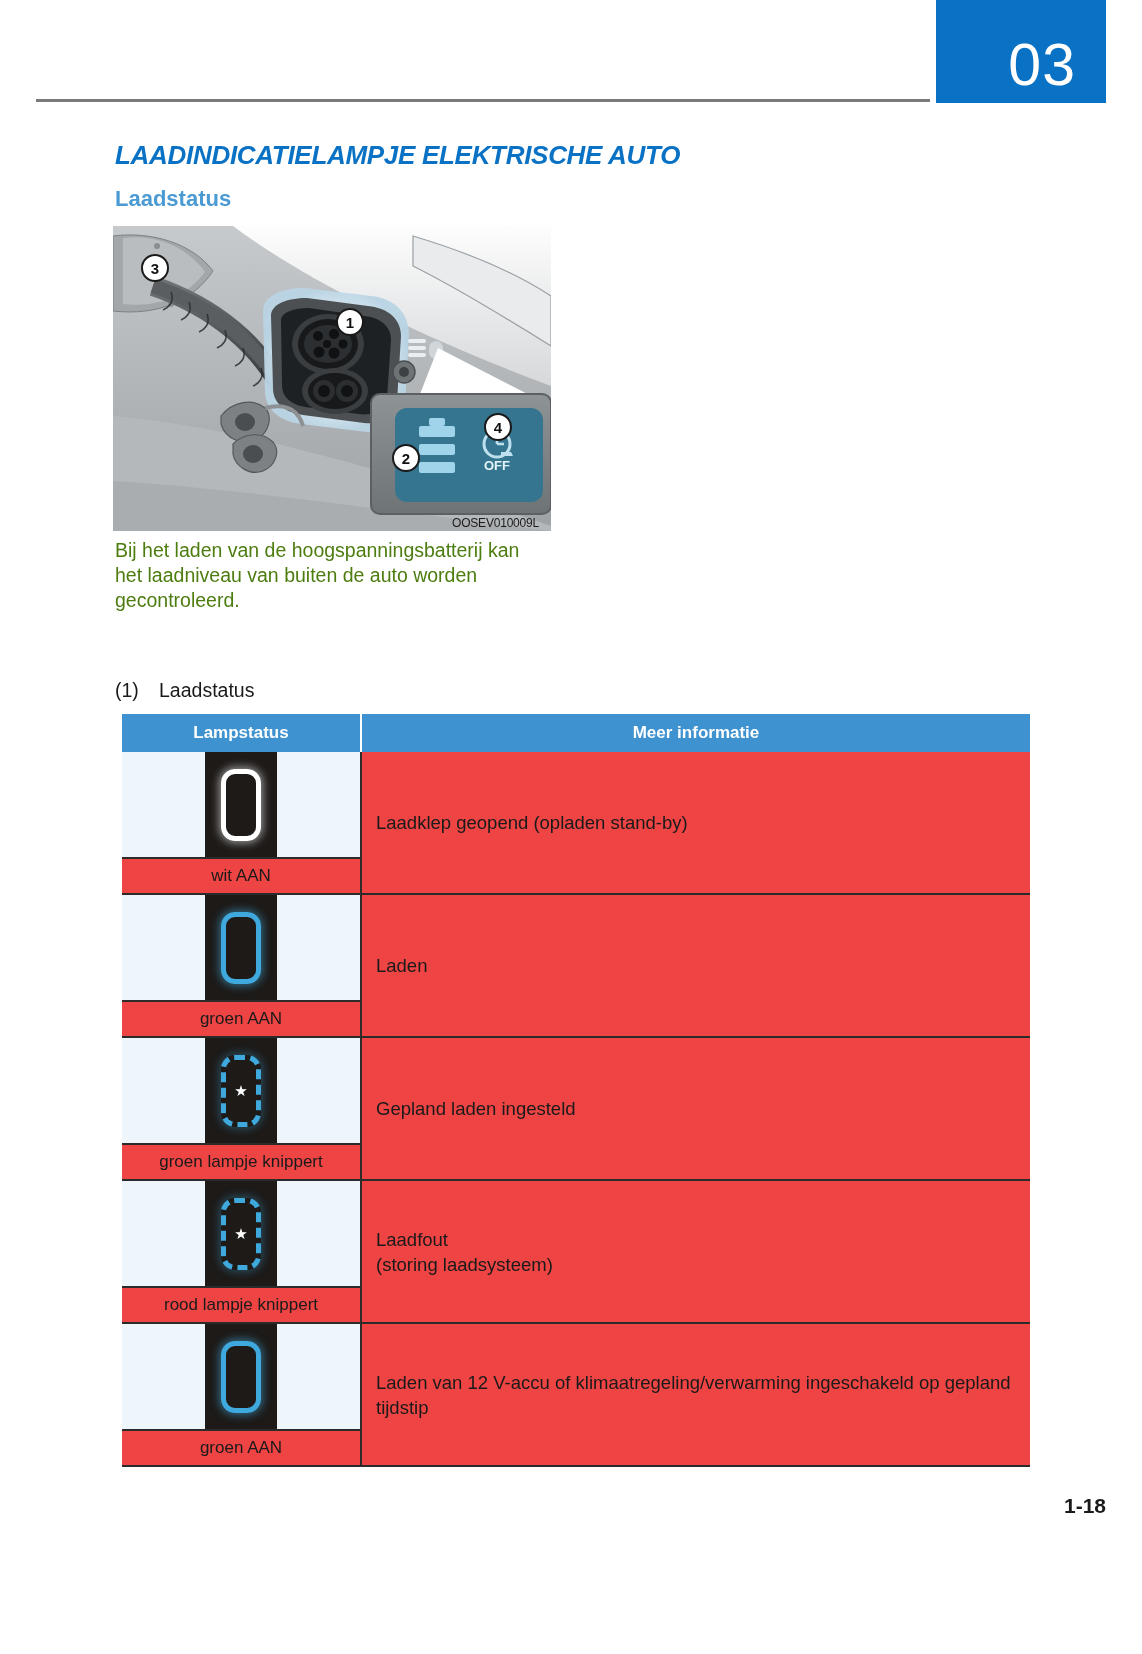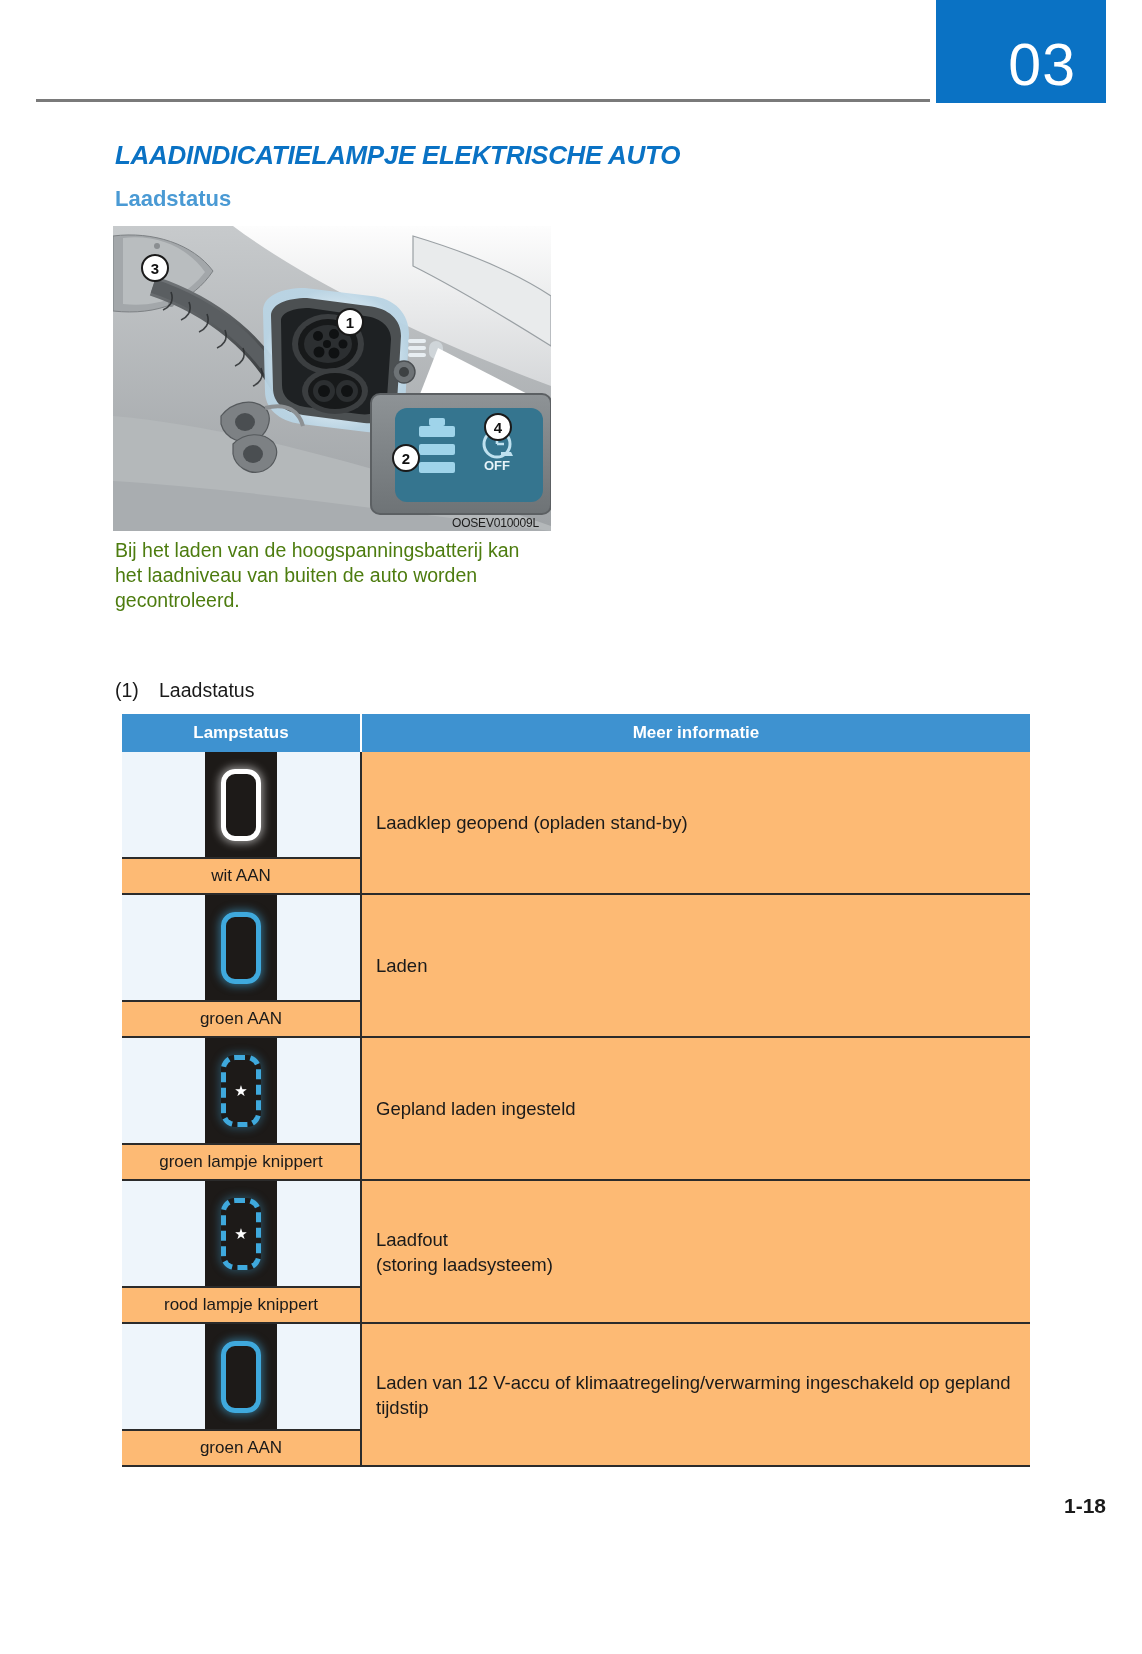--- a/index.html
+++ b/index.html
@@ -122,21 +122,21 @@
     background: #3e92d0;
     color: #ffffff;
     font-size: 17px;
     font-weight: bold;
     padding: 9px 4px;
     text-align: center;
     border-right: 2px solid #ffffff;
   }
   .tbl th:last-child { border-right: none; }
   .tbl td {
-    background: #fdba74;
+    background: #ef4444;
     vertical-align: middle;
     border-bottom: 2px solid #2b2b2b;
   }
   .col-status { width: 239px; }
   .col-info   { width: 669px; }
 
   .lamp-cell {
     padding: 0;
     border-right: 2px solid #2b2b2b;
     border-bottom: none;

